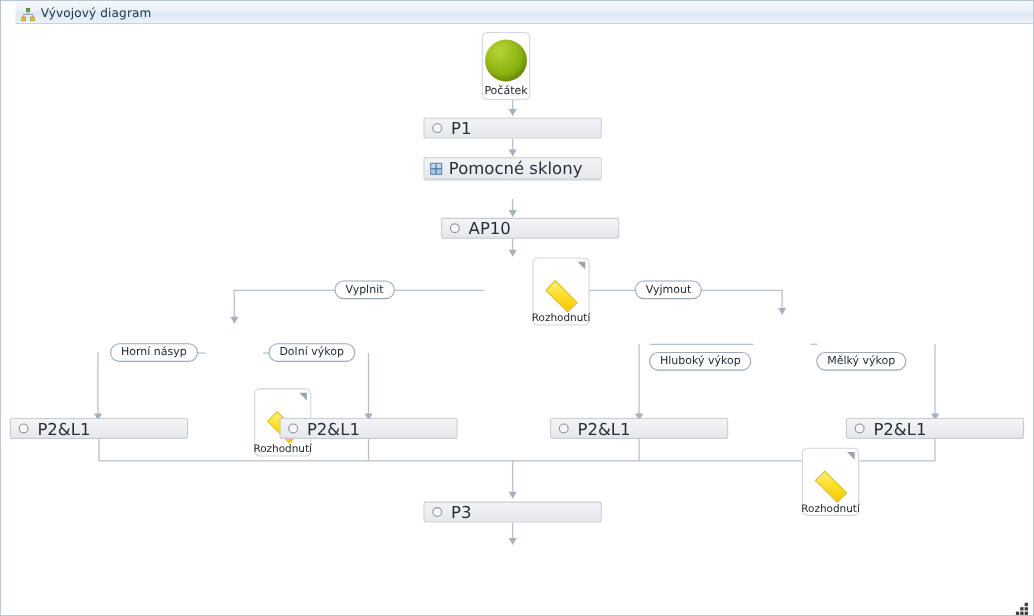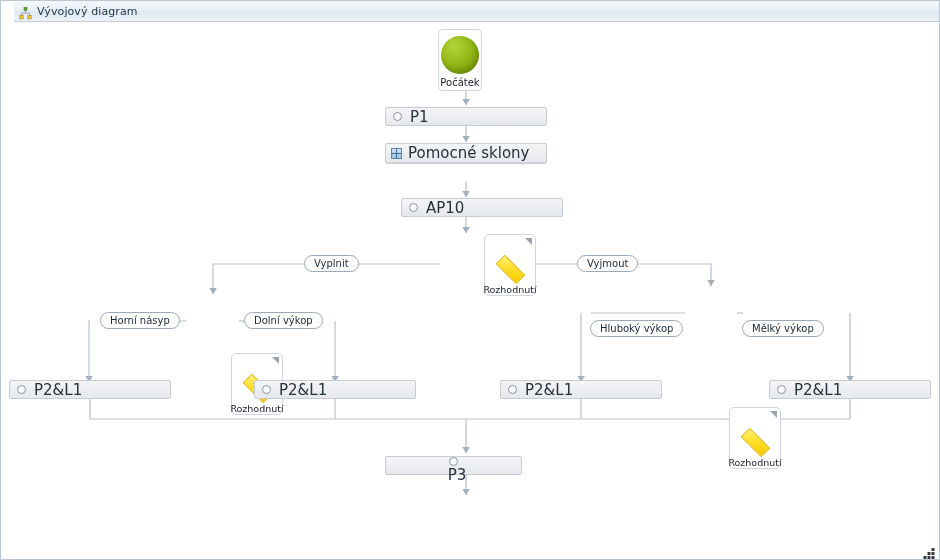--- a/index.html
+++ b/index.html
@@ -275,21 +275,21 @@
     </div>
     <div class="node bar" style="left:499px;top:358px;width:162px;">
       <span class="ring"></span>
       <span>P2&amp;L1</span>
     </div>
     <div class="node bar" style="left:768px;top:358px;width:162px;">
       <span class="ring"></span>
       <span>P2&amp;L1</span>
     </div>
 
-    <div class="node bar" style="left:384px;top:434px;width:137px;flex-direction:column;">
+    <div class="node bar" style="left:384px;top:434px;width:162px;">
       <span class="ring"></span>
       <span>P3</span>
     </div>
 
 
   </div>
 
   <div id="grip">
     <svg width="13" height="13" viewBox="0 0 13 13">
       <rect x="8.5" y="2" width="3" height="3" fill="#3a3a3a"></rect>

